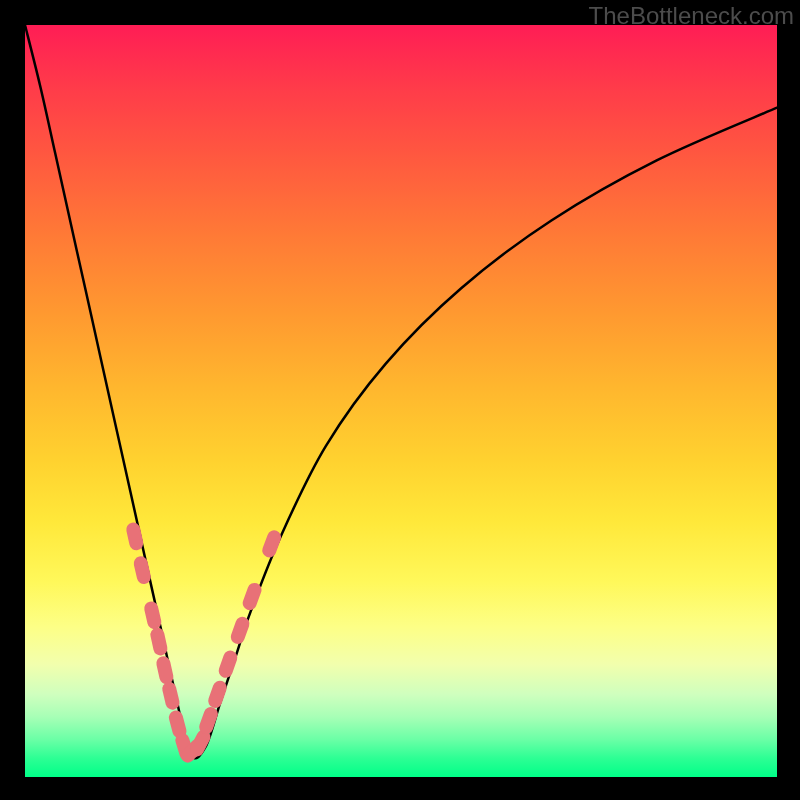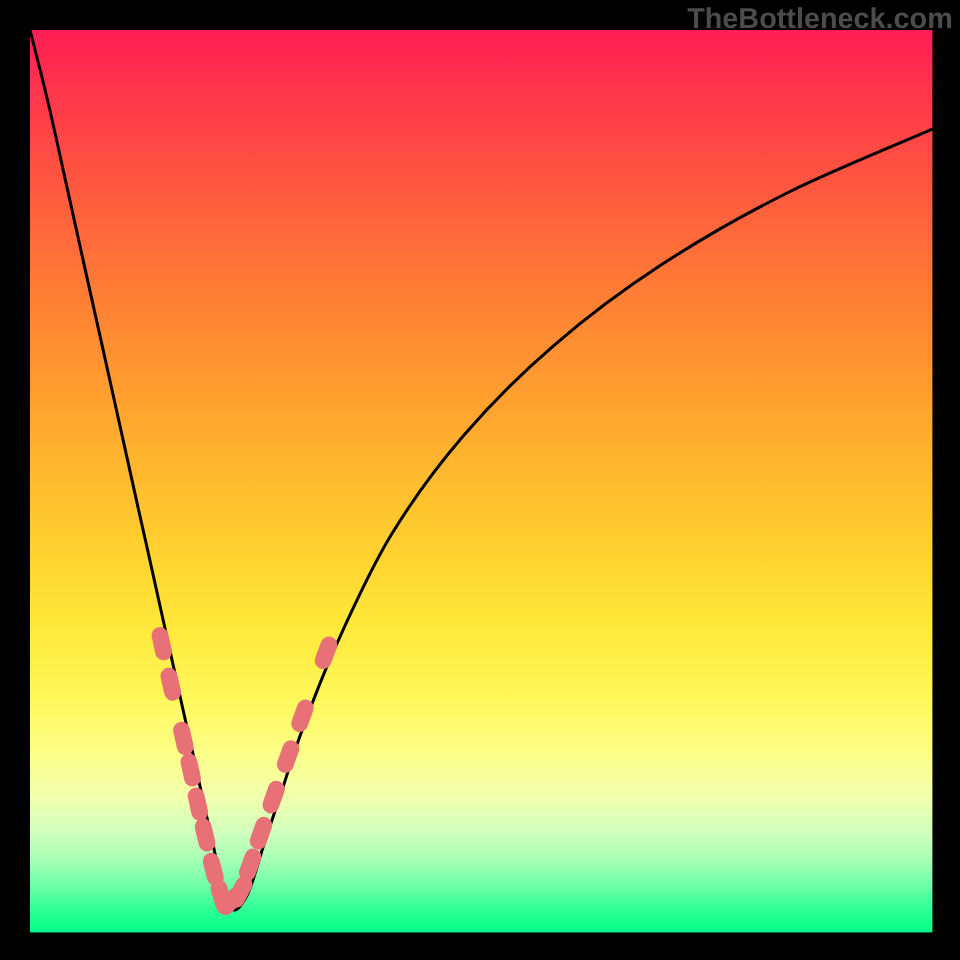--- a/index.html
+++ b/index.html
@@ -46,21 +46,21 @@
       #2dff94 97.5%,
       #00ff88 100%
     );
   }
   .watermark {
     position: absolute;
     top: 2px;
     right: 6px;
     color: #4c4c4c;
     font-size: 24px;
-    font-weight: 700;
+    font-weight: 400;
     z-index: 5;
   }
   svg.curve {
     position: absolute;
     left: 0; top: 0;
     width: 752px;
     height: 752px;
     overflow: visible;
   }
   .curve-path {

